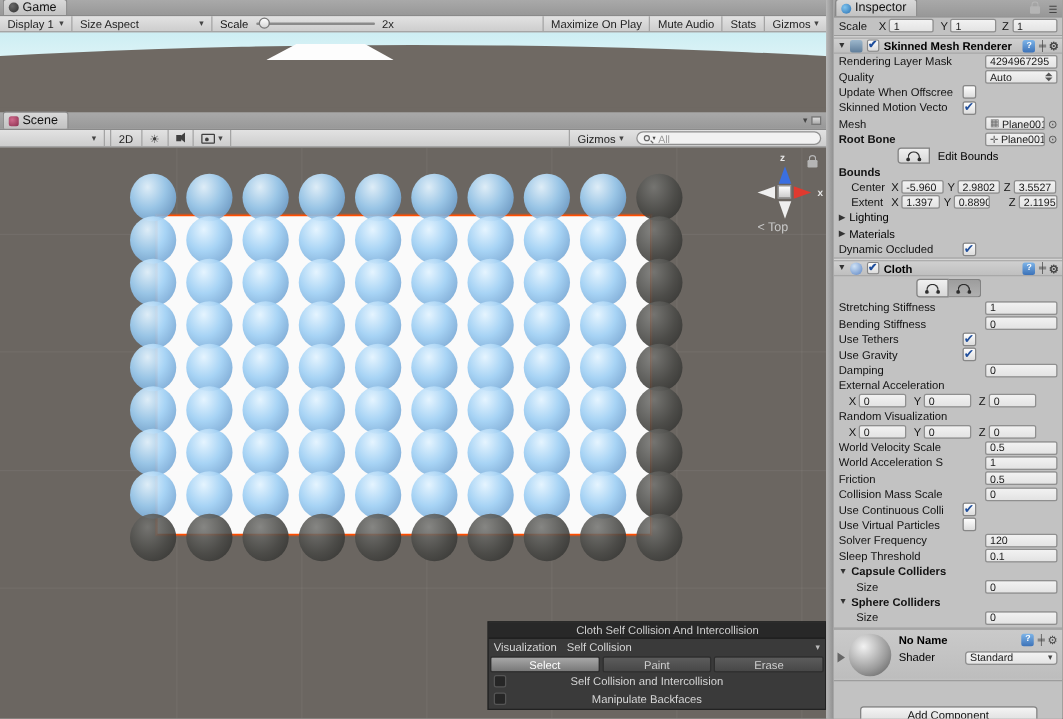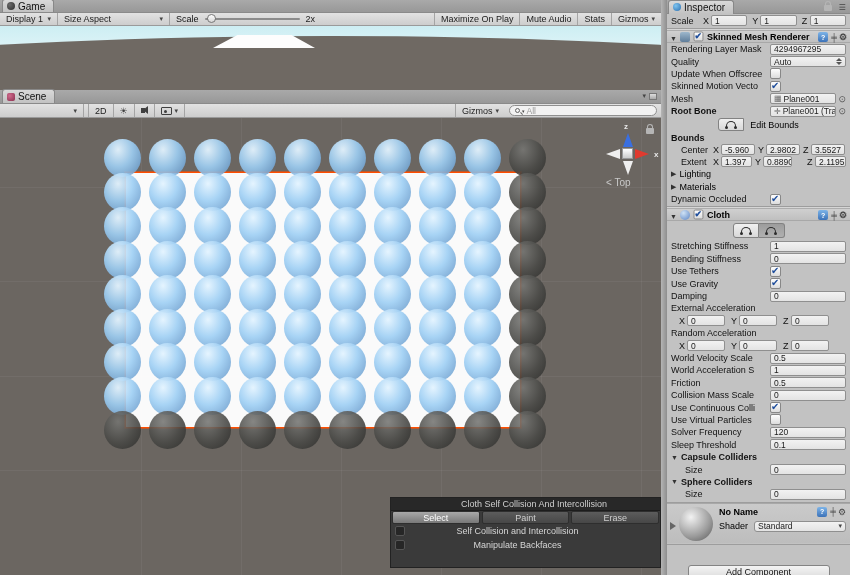--- a/index.html
+++ b/index.html
@@ -65,27 +65,27 @@
   #cw-vizrow { height:14px; display:flex; align-items:center; padding:0 4px; gap:8px; }
   #cw-tabs { height:13px; display:flex; gap:2px; padding:0 1px; }
   .cw-tab { flex:1; display:flex; align-items:center; justify-content:center; background:linear-gradient(#5c5c5c,#474747); border:1px solid #2e2e2e; border-radius:2px; color:#cfcfcf; }
   .cw-tab.active { background:linear-gradient(#a8a8a8,#787878); color:#fff; }
   .cw-checkrow { height:14px; display:flex; align-items:center; padding:0 4px; position:relative; }
   .cw-cb { width:10px; height:10px; background:#262626; border:1px solid #555; border-radius:2px; flex:none; }
   .cw-lbl { position:absolute; left:0; right:16px; text-align:center; }
 
   
   #inspector { font-size:9px; }
-  #insp-tabbar { height:14px; display:flex; align-items:center; background:linear-gradient(#a9a9a9,#989898); border-bottom:1px solid #8a8a8a; position:relative; }
+  #insp-tabbar { height:14px; display:flex; align-items:flex-end; background:linear-gradient(#a9a9a9,#989898); border-bottom:1px solid #8a8a8a; position:relative; }
   .irow { height:12.4px; display:flex; align-items:center; padding:0 4px; }
   .irow .lbl { width:99px; flex:none; overflow:hidden; white-space:nowrap; }
-  .grow { flex:1; }
+  .grow { flex:1;margin-left:18px; }
   .sep { height:1px; background:#9d9d9d; margin-top:1px; }
   .sep2 { height:1px; background:#d6d6d6; }
-  .comp-head { height:13px; background:linear-gradient(#d0d0d0,#bfbfbf); border-top:1px solid #adadad; border-bottom:1px solid #a8a8a8; display:flex; align-items:flex-end; gap:3px; font-weight:bold; padding:0 3px; }
+  .comp-head { height:13px; background:linear-gradient(#d0d0d0,#bfbfbf); border-top:1px solid #adadad; border-bottom:1px solid #a8a8a8; display:flex; align-items:center; gap:3px; font-weight:bold; padding:0 3px; }
   .tri { font-size:7px; color:#333; }
   .head-icons { margin-left:auto; display:flex; align-items:center; gap:3px; }
   .help-ic { width:10px; height:10px; background:linear-gradient(#7db4e8,#3c72b8); border-radius:2px; color:#fff; font-size:7px; font-weight:bold; display:flex; align-items:center; justify-content:center; }
   .preset-ic { font-size:8px; color:#444; letter-spacing:-1px; }
   .gear-ic { font-size:9px; color:#444; }
   .comp-ic { width:10px; height:10px; border-radius:2px; flex:none; }
   .smr-ic { background:linear-gradient(#9db7cc,#5f7d9a); }
   .cloth-ic { background:radial-gradient(circle at 35% 30%, #cfe2f5, #5b84c4); border-radius:50%; }
   .picker { color:#555; font-size:9px; margin-left:2px; }
   .axis-k { width:8px; text-align:left; color:#111; flex:none; }
@@ -317,20 +317,25 @@
       <i class="gz-cone gz-up"></i>
       <i class="gz-cone gz-right"></i>
       <i class="gz-cone gz-left"></i>
       <i class="gz-cone gz-down"></i>
       <span class="gz-center"></span>
       <span id="gz-view-label">&lt; Top</span>
     </div>
 
     <div id="cloth-window">
       <div id="cw-title">Cloth Self Collision And Intercollision</div>
+      <div id="cw-vizrow">
+        <span>Visualization</span>
+        <span style="flex:1;">Self Collision</span>
+        <span class="arrow-dn" style="color:#bbb;">▾</span>
+      </div>
       <div id="cw-tabs">
         <div class="cw-tab active">Select</div>
         <div class="cw-tab">Paint</div>
         <div class="cw-tab">Erase</div>
       </div>
       <div class="cw-checkrow">
         <span class="cw-cb"></span>
         <span class="cw-lbl">Self Collision and Intercollision</span>
       </div>
       <div class="cw-checkrow">
@@ -504,21 +509,21 @@
       </div>
       <div class="irow" style="padding-left: 12px;">
         <span class="axis-k">X</span>
         <div class="fbox vbox" style="margin-right: 6px;">0</div>
         <span class="axis-k">Y</span>
         <div class="fbox vbox" style="margin-right: 6px;">0</div>
         <span class="axis-k">Z</span>
         <div class="fbox vbox" style="margin-right: 6px;">0</div>
       </div>
       <div class="irow">
-        <span class="lbl">Random Acceleration</span>
+        <span class="lbl">Random Visualization</span>
       </div>
       <div class="irow" style="padding-left: 12px;">
         <span class="axis-k">X</span>
         <div class="fbox vbox" style="margin-right: 6px;">0</div>
         <span class="axis-k">Y</span>
         <div class="fbox vbox" style="margin-right: 6px;">0</div>
         <span class="axis-k">Z</span>
         <div class="fbox vbox" style="margin-right: 6px;">0</div>
       </div>
       <div class="irow">

